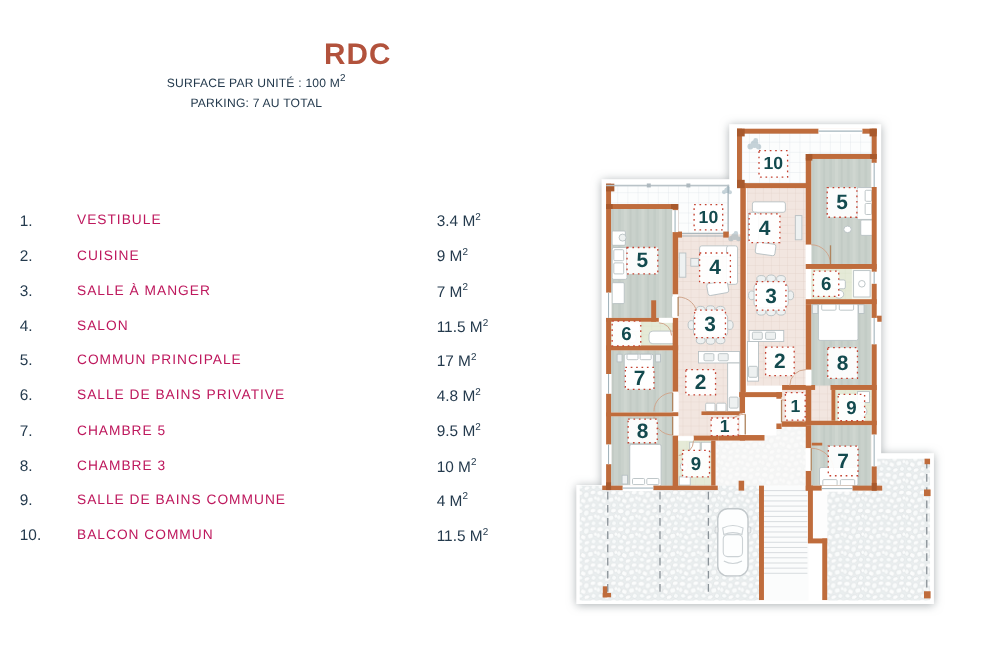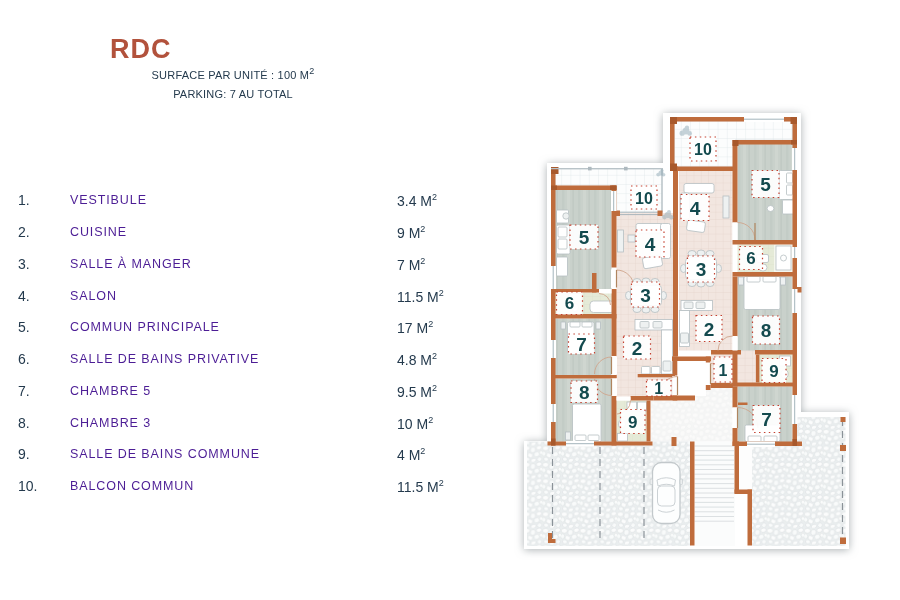--- a/index.html
+++ b/index.html
@@ -1,24 +1,24 @@
 <!DOCTYPE html>
 <html><head>
 <meta charset="utf-8">
 <style>
   html,body{margin:0;padding:0;background:#fff;}
   .page{position:relative;width:900px;height:600px;background:#fff;overflow:hidden;
         font-family:"Liberation Sans",sans-serif;}
-  .ttl{position:absolute;left:110px;top:34px;width:246px;text-align:left;
+  .ttl{position:absolute;left:110px;top:34px;width:246px;text-align:right;
        color:#b2523c;font-size:27px;font-weight:bold;letter-spacing:1px;}
   .sub{position:absolute;width:400px;left:33px;text-align:center;color:#243a4d;
        font-size:11px;letter-spacing:0.2px;}
   .leg{position:absolute;color:#243a4d;font-size:14px;white-space:nowrap;}
   .leg .num{position:absolute;left:18px;white-space:nowrap;}
-  .leg .nam{position:absolute;left:70px;color:#4c1d95;letter-spacing:0.9px;font-size:12.5px;white-space:nowrap;top:1px;}
+  .leg .nam{position:absolute;left:70px;color:#be185d;letter-spacing:0.9px;font-size:12.5px;white-space:nowrap;top:1px;}
   .leg .are{position:absolute;left:397px;white-space:nowrap;}
   sup{font-size:9px;}
 </style>
 </head>
 <body>
 <div class="page">
 
   <div class="ttl">RDC</div>
 
   <div class="sub" style="top:66px;">SURFACE PAR UNITÉ : 100 M<sup>2</sup></div>

